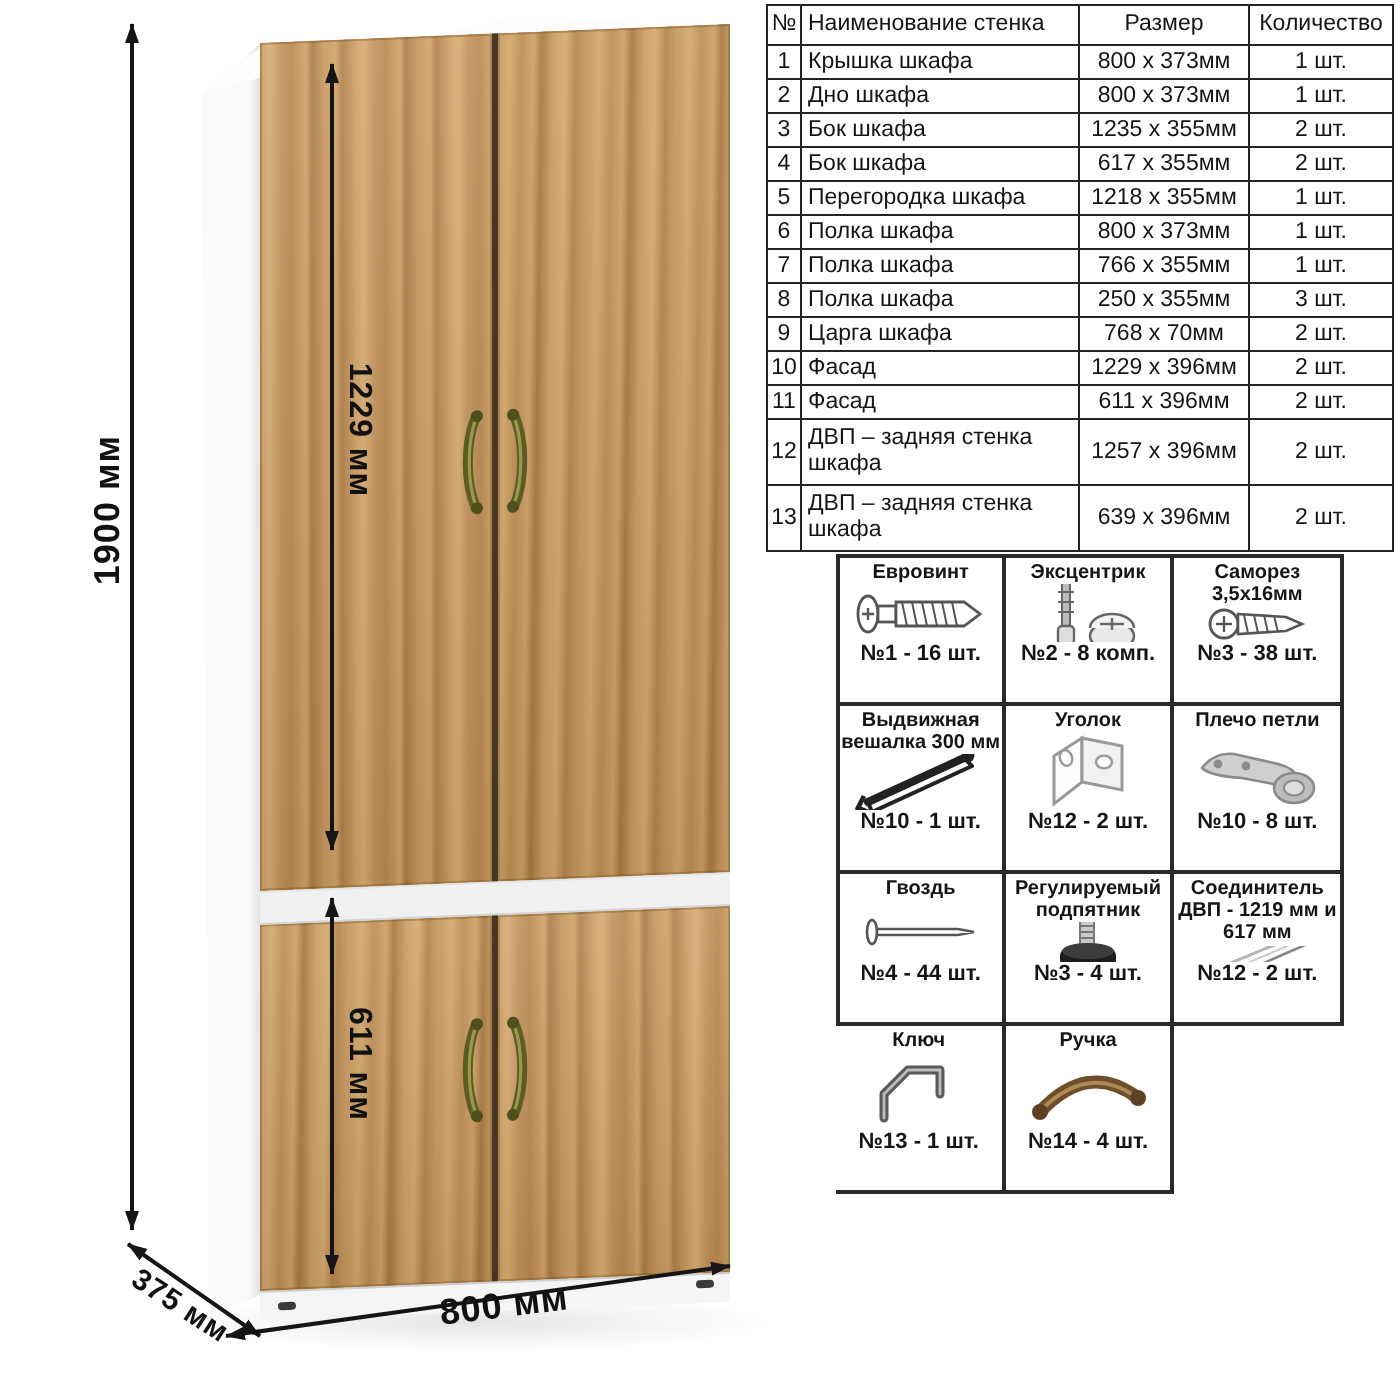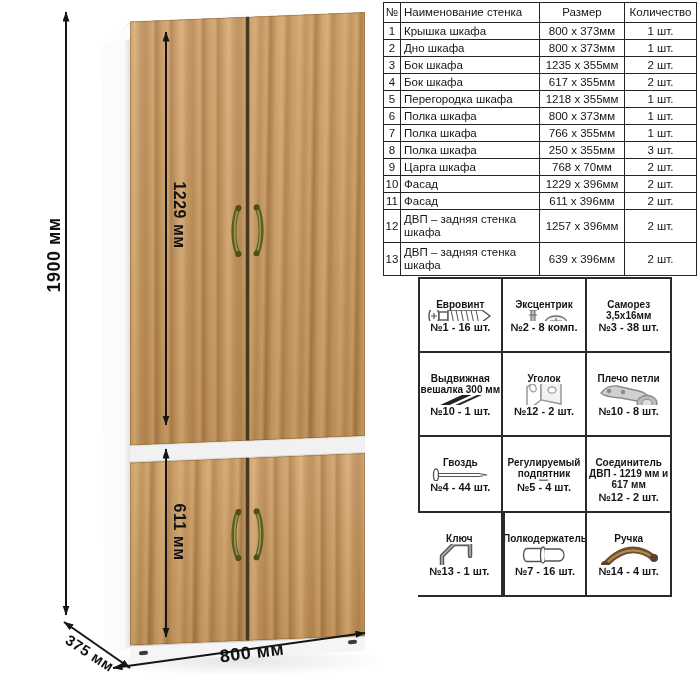--- a/index.html
+++ b/index.html
@@ -58,21 +58,21 @@
   .t-head.t-name{justify-content:flex-start;}
 
   
   .hw-grid{position:absolute;left:418px;top:277px;width:254px;display:grid;
     grid-template-columns:repeat(3,1fr);grid-template-rows:76px 84px 76px 84px 80px;}
   .hw-cell{background:#fff;border-right:2px solid #2a2a2a;border-bottom:2px solid #2a2a2a;
     box-sizing:border-box;display:flex;flex-direction:column;align-items:center;overflow:hidden;}
   .hw-cell.bt{border-top:2px solid #2a2a2a;}
   .hw-cell.bl{border-left:2px solid #2a2a2a;}
   .hw-cell.empty{border:none;background:transparent;}
-  .hw-title{font-size:10px;font-weight:bold;text-align:center;line-height:1.12;padding-top:20px;}
+  .hw-title{font-size:10px;font-weight:bold;text-align:center;line-height:1.12;padding-top:2px;}
   .hw-icon{flex:1;display:flex;align-items:center;justify-content:center;overflow:hidden;}
   .hw-count{font-size:11px;font-weight:bold;padding-bottom:18px;}
   svg{display:block;}
 </style>
 </head>
 <body>
 
 <div id="stage">
 
   <div class="floor-shadow"></div>
@@ -317,21 +317,21 @@
       <div class="hw-icon">
         <svg width="44" height="46" viewBox="0 0 44 46">
           <rect x="12" y="3" width="14" height="9" rx="2" fill="#aaa" stroke="#777" stroke-width="1"></rect>
           <rect x="18" y="12" width="7" height="14" fill="#c9c9c9" stroke="#777" stroke-width="1"></rect>
           <path d="M18 15 h7 M18 18 h7 M18 21 h7 M18 24 h7" stroke="#777" stroke-width="1"></path>
           <rect x="8" y="26" width="28" height="10" rx="4" fill="#1d1d1d"></rect>
           <ellipse cx="22" cy="37" rx="15" ry="6" fill="#1d1d1d"></ellipse>
           <ellipse cx="22" cy="27.5" rx="13" ry="4" fill="#3c3c3c"></ellipse>
         </svg>
       </div>
-      <div class="hw-count">№5 - 4 шт.</div>
+      <div class="hw-count">№3 - 4 шт.</div>
     </div>
 
 
 
     <div class="hw-cell">
       <div class="hw-title">Соединитель ДВП - 1219 мм и 617 мм</div>
       <div class="hw-icon">
         <svg width="66" height="34" viewBox="0 0 66 34">
           <path d="M6 27 L52 8 L60 11 L14 31 Z" fill="#fdfdfd" stroke="#888" stroke-width="1.3"></path>
           <path d="M6 27 L52 8" stroke="#bbb" stroke-width="1"></path>
@@ -345,32 +345,20 @@
       <div class="hw-title">Ключ</div>
       <div class="hw-icon">
         <svg width="50" height="42" viewBox="0 0 50 42">
           <path d="M8 34 V22 L20 10 H36 V22" fill="none" stroke="#5a5a5a" stroke-width="4.5" stroke-linecap="round" stroke-linejoin="round"></path>
           <path d="M8 34 V22 L20 10 H36 V22" fill="none" stroke="#bdbdbd" stroke-width="1.4" stroke-linecap="round" stroke-linejoin="round"></path>
         </svg>
       </div>
       <div class="hw-count">№13 - 1 шт.</div>
     </div>
 
-    <div class="hw-cell bl">
-      <div class="hw-title">Полкодержатель</div>
-      <div class="hw-icon">
-        <svg width="52" height="22" viewBox="0 0 52 22">
-          <ellipse cx="8" cy="11" rx="3.5" ry="6.5" fill="#fff" stroke="#555" stroke-width="1.3"></ellipse>
-          <path d="M8 4.5 H22 V17.5 H8" fill="#fff" stroke="#555" stroke-width="1.3"></path>
-          <ellipse cx="24" cy="11" rx="2.5" ry="8" fill="#fff" stroke="#555" stroke-width="1.3"></ellipse>
-          <path d="M26 5 H40 a5 6 0 0 1 0 12 H26" fill="#fff" stroke="#555" stroke-width="1.3"></path>
-        </svg>
-      </div>
-      <div class="hw-count">№7 - 16 шт.</div>
-    </div>
 
     <div class="hw-cell">
       <div class="hw-title">Ручка</div>
       <div class="hw-icon">
         <svg width="66" height="36" viewBox="0 0 66 36">
           <path d="M9 28 Q33 2 58 21" fill="none" stroke="#6d4f2c" stroke-width="6.5" stroke-linecap="round"></path>
           <path d="M9 27 Q33 3 57 20" fill="none" stroke="#a8release" stroke-width="0"></path>
           <path d="M10 26.5 Q33 4 56.5 20" fill="none" stroke="#b08a55" stroke-width="2" stroke-linecap="round"></path>
           <circle cx="9" cy="28" r="4" fill="#5d4123"></circle>
             <circle cx="58" cy="21" r="4" fill="#5d4123"></circle>

